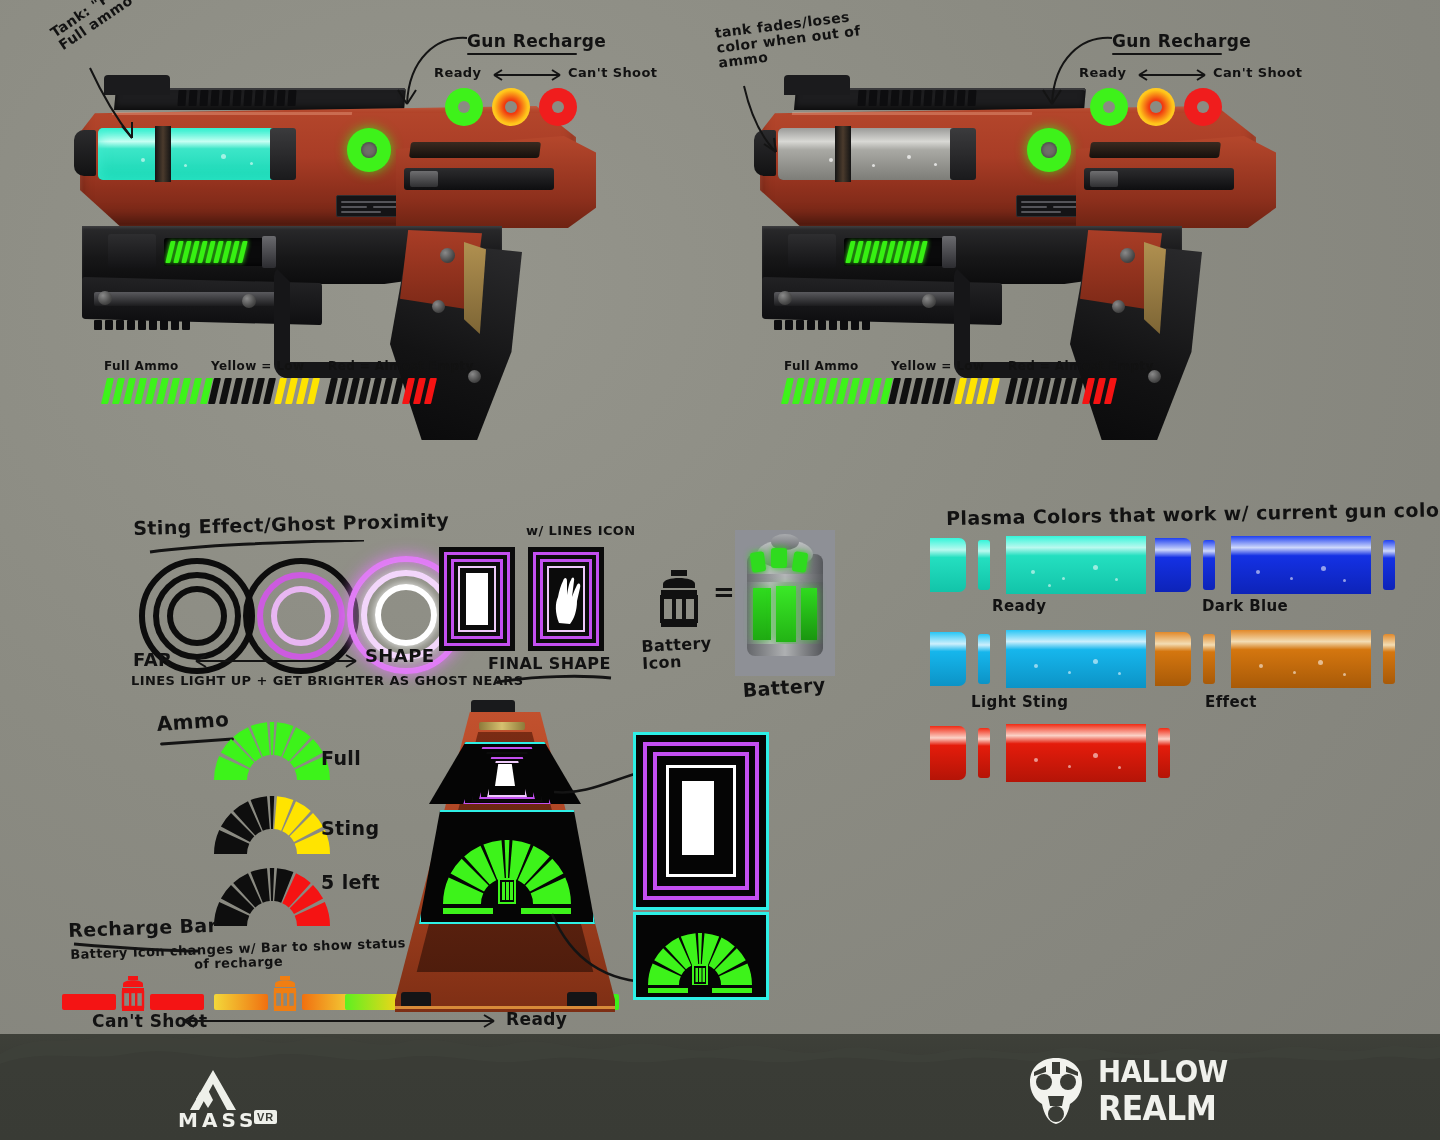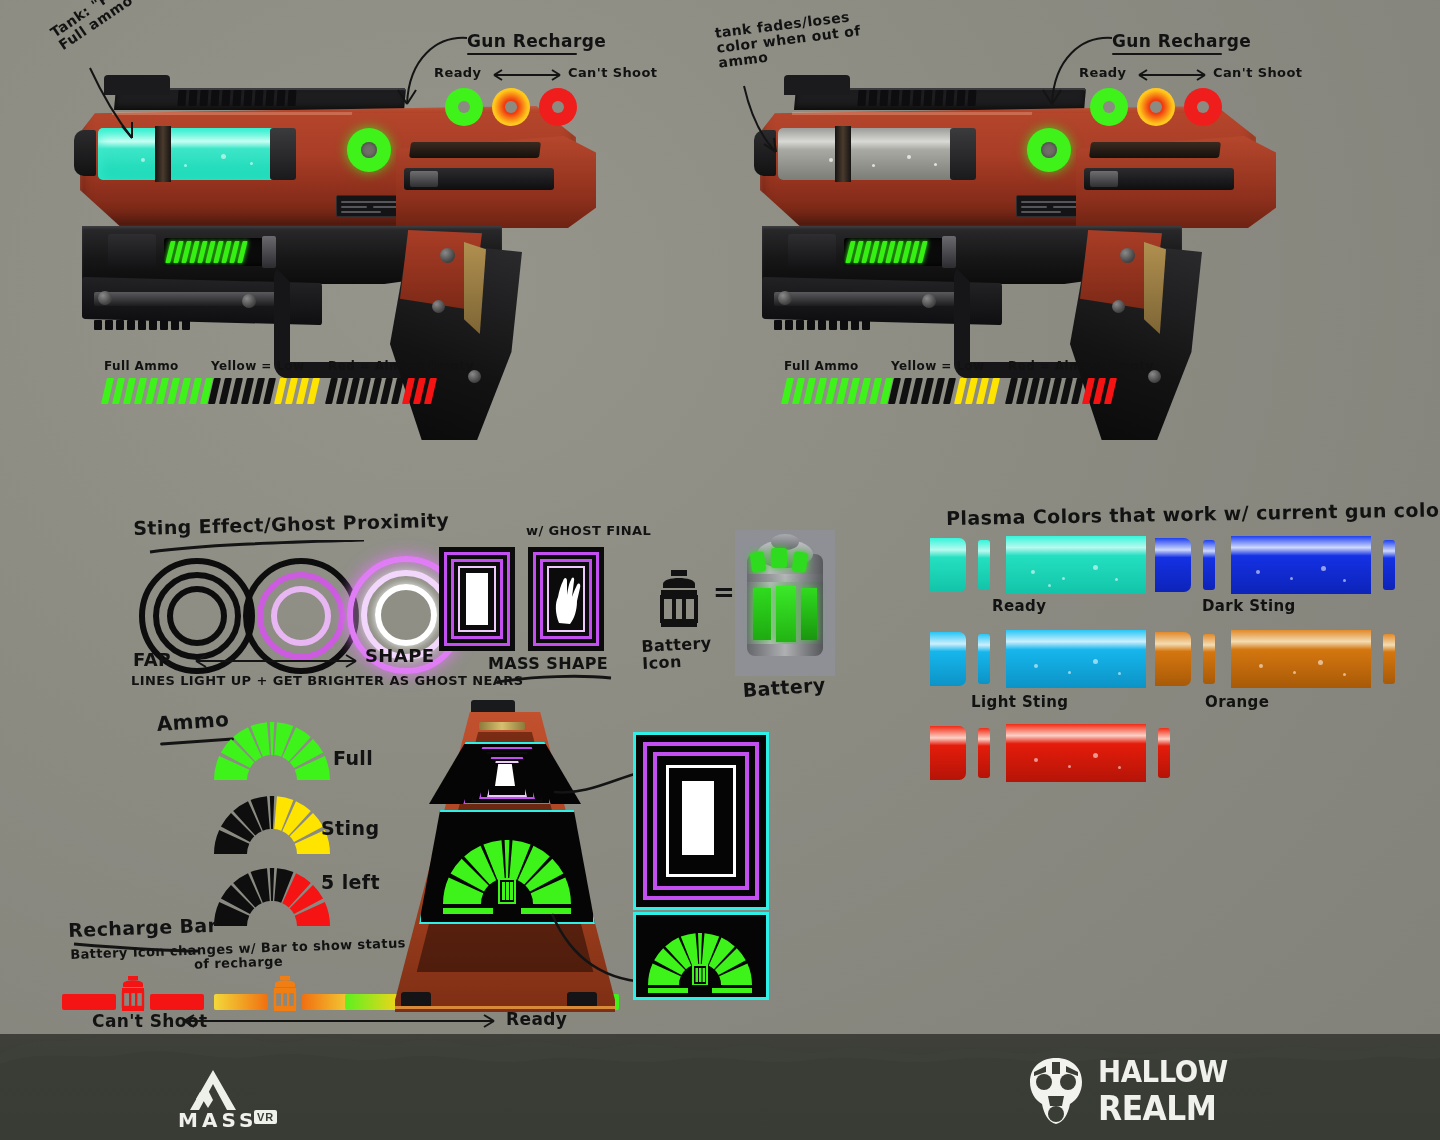--- a/index.html
+++ b/index.html
@@ -511,22 +511,22 @@
   <div class="fsIn" style="left:5px;top:5px;right:5px;bottom:5px;border:3px solid #c34ff0;"></div>
   <div class="fsIn" style="left:12px;top:12px;right:12px;bottom:12px;border:3px solid #c34ff0;"></div>
   <div class="fsIn" style="left:19px;top:19px;right:19px;bottom:19px;border:2px solid #eecafa;"></div>
   <svg class="fsIn" style="left:25px;top:24px;width:28px;height:56px;" viewBox="0 0 28 56">
     <path d="M6,52 C2,42 2,32 5,26 C6,20 8,14 10,10 C11,6 14,6 14,10 L14,24
              C15,18 16,12 18,9 C19,5 22,6 21,10 L19,26
              C21,20 23,16 24,14 C26,11 28,13 27,17 L24,30
              C24,40 21,48 17,53 Z" fill="#ffffff"></path>
   </svg>
 </div>
-<div class="hand" style="left:526px;top:524px;font-size:13px;">w/ GHOST FINAL</div>
-<div class="hand" style="left:488px;top:655px;font-size:16px;">MASS SHAPE</div>
+<div class="hand" style="left:526px;top:524px;font-size:13px;">w/ LINES ICON</div>
+<div class="hand" style="left:488px;top:655px;font-size:16px;">FINAL SHAPE</div>
 <svg class="abs" style="left:495px;top:674px;width:120px;height:12px;">
   <path d="M2,8 C40,2 86,1 116,4" stroke="#141414" stroke-width="3" fill="none"></path>
 </svg>
 
 <svg class="abs" style="left:657px;top:570px;width:44px;height:62px;" viewBox="0 0 44 62">
   <rect x="14" y="0" width="16" height="6" fill="#111"></rect>
   <path d="M6,14 C6,6 38,6 38,14 L38,18 L6,18 Z" fill="#111"></path>
   <rect x="4" y="20" width="36" height="5" fill="#111"></rect>
   <rect x="5" y="27" width="34" height="24" fill="none" stroke="#111" stroke-width="4"></rect>
   <rect x="15" y="27" width="4" height="24" fill="#111"></rect>
@@ -583,21 +583,21 @@
   <div class="swseg" style="left:76px;top:0;width:140px;height:58px;
        background:linear-gradient(180deg,#1e3ff0 0%,#cfd9fb 20%,#1431e4 34%,#0d23b8 100%);">
     <span class="bub" style="left:18%;top:58%;width:4px;height:4px"></span>
     <span class="bub" style="left:42%;top:70%;width:3px;height:3px"></span>
     <span class="bub" style="left:64%;top:52%;width:5px;height:5px"></span>
     <span class="bub" style="left:80%;top:74%;width:3px;height:3px"></span>
   </div>
   <div class="swseg" style="left:228px;top:4px;width:12px;height:50px;border-radius:3px;
        background:linear-gradient(180deg,#1e3ff0 0%,#cfd9fb 22%,#1431e4 36%,#0d23b8 100%);"></div>
 </div>
-<div class="hand thin" style="left:1202px;top:598px;font-size:15px;">Dark Sting</div>
+<div class="hand thin" style="left:1202px;top:598px;font-size:15px;">Dark Blue</div>
 
 <div class="sw" style="left:930px;top:630px;width:310px;height:60px;">
   <div class="swseg" style="left:0;top:2px;width:36px;height:54px;border-radius:0 7px 7px 0;
        background:linear-gradient(180deg,#28c6f5 0%,#cdeffc 22%,#16b6ec 36%,#0c93c6 100%);"></div>
   <div class="swseg" style="left:48px;top:4px;width:12px;height:50px;border-radius:3px;
        background:linear-gradient(180deg,#28c6f5 0%,#cdeffc 22%,#16b6ec 36%,#0c93c6 100%);"></div>
   <div class="swseg" style="left:76px;top:0;width:140px;height:58px;
        background:linear-gradient(180deg,#28c6f5 0%,#cdeffc 20%,#16b6ec 34%,#0c93c6 100%);">
     <span class="bub" style="left:20%;top:58%;width:4px;height:4px"></span>
     <span class="bub" style="left:44%;top:70%;width:3px;height:3px"></span>
@@ -617,21 +617,21 @@
   <div class="swseg" style="left:76px;top:0;width:140px;height:58px;
        background:linear-gradient(180deg,#e2892a 0%,#f3ddb4 20%,#d4760f 34%,#a85a08 100%);">
     <span class="bub" style="left:20%;top:58%;width:4px;height:4px"></span>
     <span class="bub" style="left:44%;top:70%;width:3px;height:3px"></span>
     <span class="bub" style="left:62%;top:52%;width:5px;height:5px"></span>
     <span class="bub" style="left:80%;top:74%;width:3px;height:3px"></span>
   </div>
   <div class="swseg" style="left:228px;top:4px;width:12px;height:50px;border-radius:3px;
        background:linear-gradient(180deg,#e2892a 0%,#f3ddb4 22%,#d4760f 36%,#a85a08 100%);"></div>
 </div>
-<div class="hand thin" style="left:1205px;top:694px;font-size:15px;">Orange</div>
+<div class="hand thin" style="left:1205px;top:694px;font-size:15px;">Effect</div>
 
 <div class="sw" style="left:930px;top:724px;width:310px;height:60px;">
   <div class="swseg" style="left:0;top:2px;width:36px;height:54px;border-radius:0 7px 7px 0;
        background:linear-gradient(180deg,#f02a14 0%,#fbd2c7 22%,#e41c0b 36%,#b41407 100%);"></div>
   <div class="swseg" style="left:48px;top:4px;width:12px;height:50px;border-radius:3px;
        background:linear-gradient(180deg,#f02a14 0%,#fbd2c7 22%,#e41c0b 36%,#b41407 100%);"></div>
   <div class="swseg" style="left:76px;top:0;width:140px;height:58px;
        background:linear-gradient(180deg,#f02a14 0%,#fbd2c7 20%,#e41c0b 34%,#b41407 100%);">
     <span class="bub" style="left:20%;top:58%;width:4px;height:4px"></span>
     <span class="bub" style="left:44%;top:70%;width:3px;height:3px"></span>
@@ -653,21 +653,21 @@
       <path d="M-38.8,-43 A58,58 0 0 1 -24,-52.8 L-10.3,-22.7 A25,25 0 0 0 -16.7,-18.5 Z"></path>
       <path d="M-21.4,-53.9 A58,58 0 0 1 -5,-57.8 L-2.2,-24.9 A25,25 0 0 0 -9.2,-23.2 Z"></path>
       <path d="M-2.2,-57.9 A58,58 0 0 1 2.2,-57.9 L0.9,-25 A25,25 0 0 0 -0.9,-25 Z"></path>
       <path d="M5,-57.8 A58,58 0 0 1 21.4,-53.9 L9.2,-23.2 A25,25 0 0 0 2.2,-24.9 Z"></path>
       <path d="M24,-52.8 A58,58 0 0 1 38.8,-43 L16.7,-18.5 A25,25 0 0 0 10.3,-22.7 Z"></path>
       <path d="M41,-41 A58,58 0 0 1 51.1,-27.5 L22,-11.9 A25,25 0 0 0 17.7,-17.7 Z"></path>
       <path d="M52.8,-24 A58,58 0 0 1 58,0 L25,0 A25,25 0 0 0 22.7,-10.3 Z"></path>
     </g>
   </g>
 </svg>
-<div class="hand" style="left:321px;top:748px;font-size:19px;margin-left:12px;">Full</div>
+<div class="hand" style="left:321px;top:748px;font-size:19px;">Full</div>
 
 <svg class="abs" style="left:210px;top:790px;width:124px;height:68px;" viewBox="0 0 124 68">
   <g transform="translate(62,64)">
     <g>
       <path d="M-58,0 A58,58 0 0 1 -52.8,-24 L-22.7,-10.3 A25,25 0 0 0 -25,0 Z" fill="#0e0e0e"></path>
       <path d="M-51.1,-27.5 A58,58 0 0 1 -41,-41 L-17.7,-17.7 A25,25 0 0 0 -22,-11.9 Z" fill="#0e0e0e"></path>
       <path d="M-38.8,-43 A58,58 0 0 1 -24,-52.8 L-10.3,-22.7 A25,25 0 0 0 -16.7,-18.5 Z" fill="#0e0e0e"></path>
       <path d="M-21.4,-53.9 A58,58 0 0 1 -5,-57.8 L-2.2,-24.9 A25,25 0 0 0 -9.2,-23.2 Z" fill="#0e0e0e"></path>
       <path d="M-2.2,-57.9 A58,58 0 0 1 2.2,-57.9 L0.9,-25 A25,25 0 0 0 -0.9,-25 Z" fill="#0e0e0e"></path>
       <path d="M5,-57.8 A58,58 0 0 1 21.4,-53.9 L9.2,-23.2 A25,25 0 0 0 2.2,-24.9 Z" fill="#ffe400"></path>

